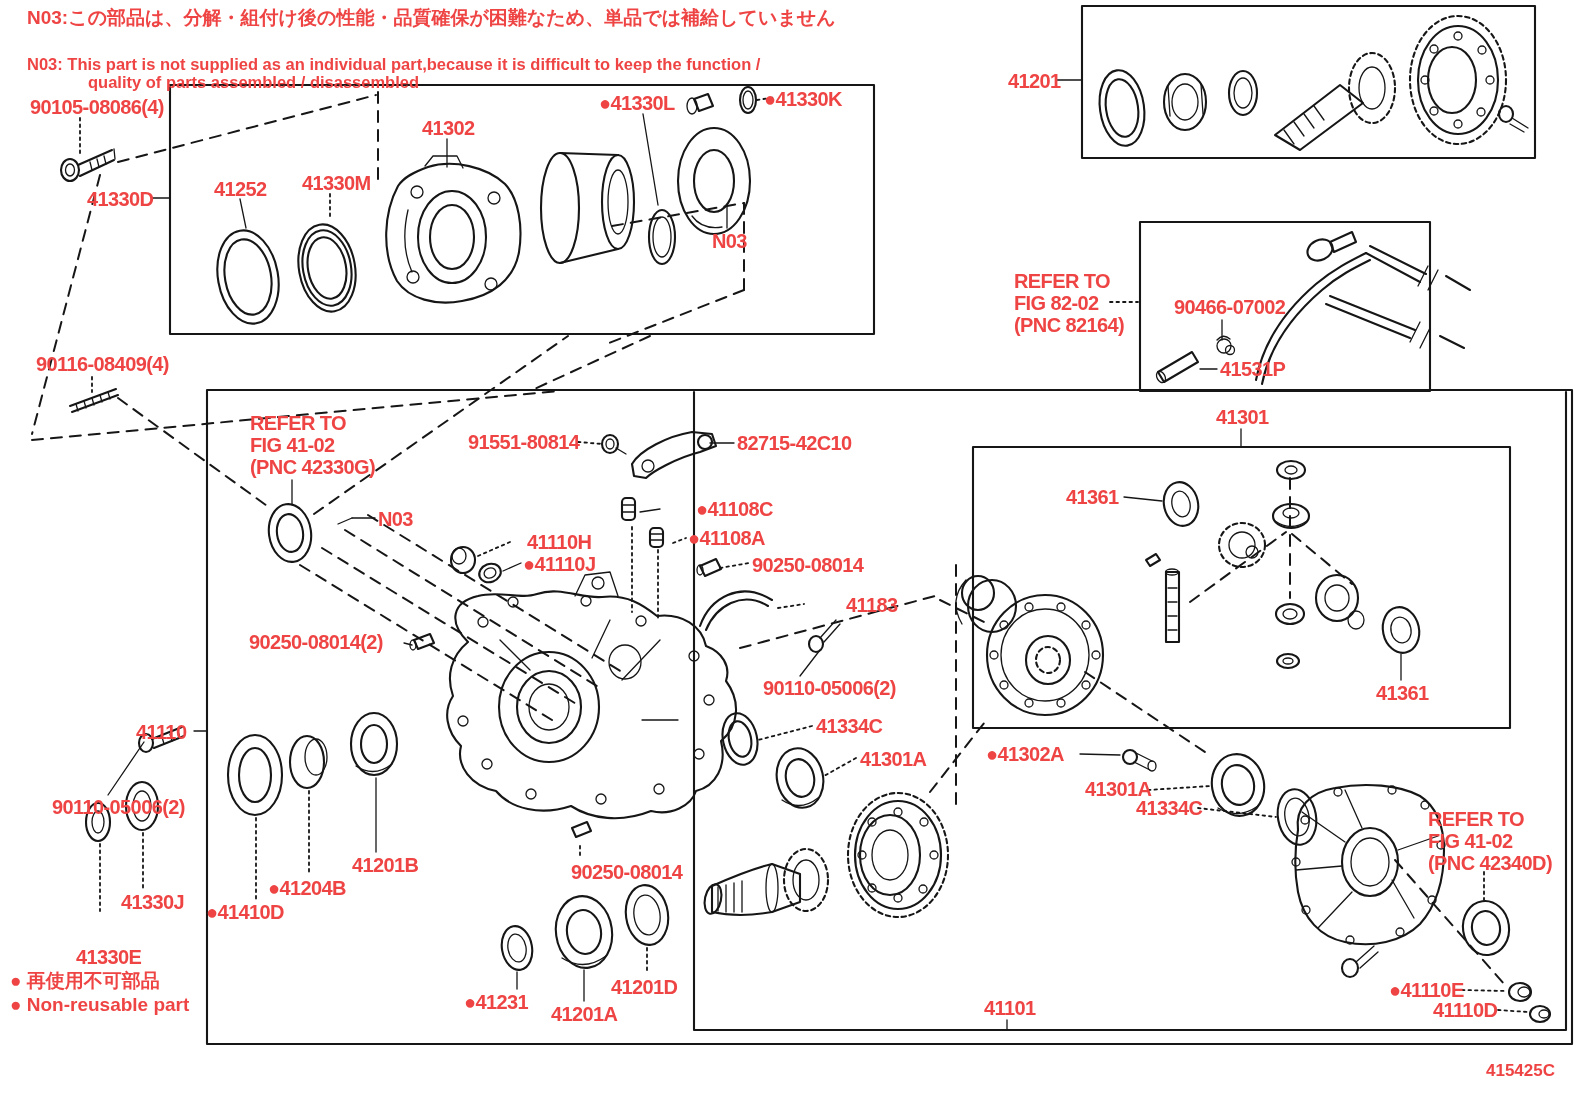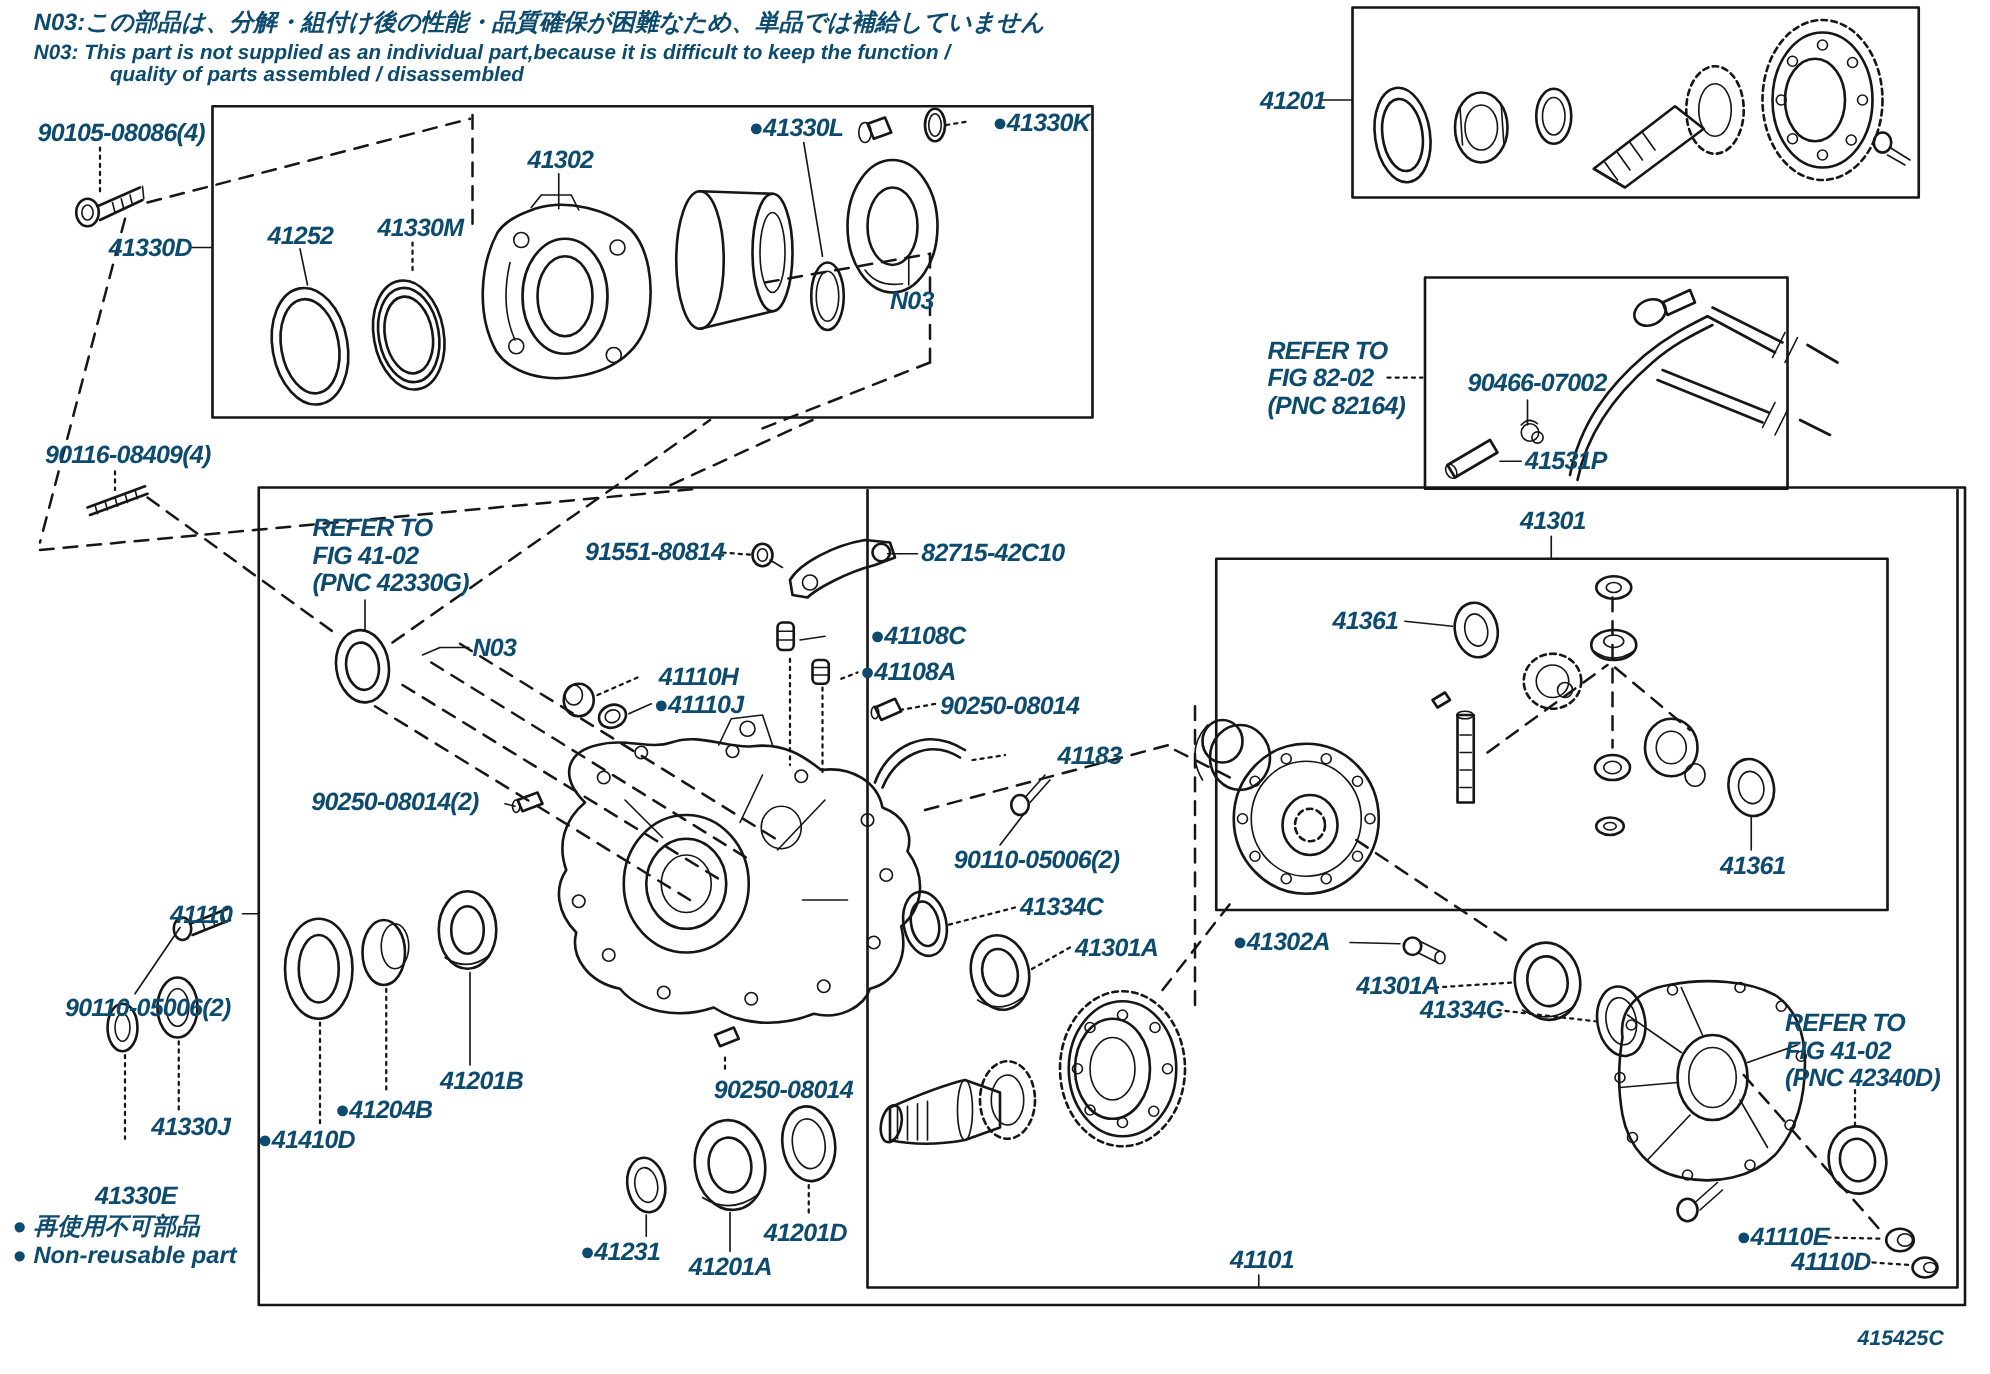--- a/index.html
+++ b/index.html
@@ -1,28 +1,28 @@
 <!DOCTYPE html>
 <html><head>
 <meta charset="utf-8">
 <style>
   html,body{margin:0;padding:0;background:#ffffff;}
   .stage{position:relative;width:1592px;height:1099px;background:#fff;overflow:hidden;
-         font-family:"Liberation Sans",sans-serif;color:#0c4a6e;font-style:italic;}
+         font-family:"Liberation Sans",sans-serif;color:#ef4444;}
   svg.art{position:absolute;left:0;top:0;z-index:1;}
   .g-main *{fill:none;stroke:#161616;stroke-width:2.1;stroke-linecap:round;stroke-linejoin:round;}
   .g-main .fine{stroke-width:1.3;}
   .g-main .dash{stroke-dasharray:11 8;stroke-width:2;}
   .g-main .dot{stroke-dasharray:2.5 4;stroke-width:1.8;}
   .g-main .teeth{stroke-dasharray:4.5 3.5;}
   .lbl{position:absolute;z-index:2;font-weight:700;font-size:20px;line-height:22px;
        letter-spacing:-0.6px;white-space:pre-line;}
   .note{position:absolute;z-index:2;font-weight:700;white-space:pre;}
   .n-jp{font-size:19px;}
-  .n-en{font-size:16.5px;}
+  .n-en{font-size:16.5px;margin-top:22px;}
   .leg{font-size:19px;}
   .code{font-size:17px;letter-spacing:0;}
 </style>
 </head>
 <body>
 
 <div class="stage">
 
 <svg class="art g-main" width="1592" height="1099" viewBox="0 0 1592 1099">
 
@@ -489,21 +489,21 @@
 <div class="note n-jp" style="left:27px;top:5px">N03:この部品は、分解・組付け後の性能・品質確保が困難なため、単品では補給していません</div>
 <div class="note n-en" style="left:27px;top:33px">N03: This part is not supplied as an individual part,because it is difficult to keep the function /</div>
 <div class="note n-en" style="left:88px;top:51px">quality of parts assembled / disassembled</div>
 
 <div class="lbl" style="left:30px;top:96px">90105-08086(4)</div>
 <div class="lbl" style="left:87px;top:188px">41330D</div>
 <div class="lbl" style="left:214px;top:178px">41252</div>
 <div class="lbl" style="left:302px;top:172px">41330M</div>
 <div class="lbl" style="left:422px;top:117px">41302</div>
 <div class="lbl" style="left:599px;top:92px">●41330L</div>
-<div class="lbl" style="left:794px;top:88px">●41330K</div>
+<div class="lbl" style="left:764px;top:88px">●41330K</div>
 <div class="lbl" style="left:712px;top:230px">N03</div>
 <div class="lbl" style="left:1008px;top:70px">41201</div>
 <div class="lbl" style="left:1014px;top:270px">REFER TO
 FIG 82-02
 (PNC 82164)</div>
 <div class="lbl" style="left:1174px;top:296px">90466-07002</div>
 <div class="lbl" style="left:1220px;top:358px">41531P</div>
 <div class="lbl" style="left:36px;top:353px">90116-08409(4)</div>
 <div class="lbl" style="left:250px;top:412px">REFER TO
 FIG 41-02

